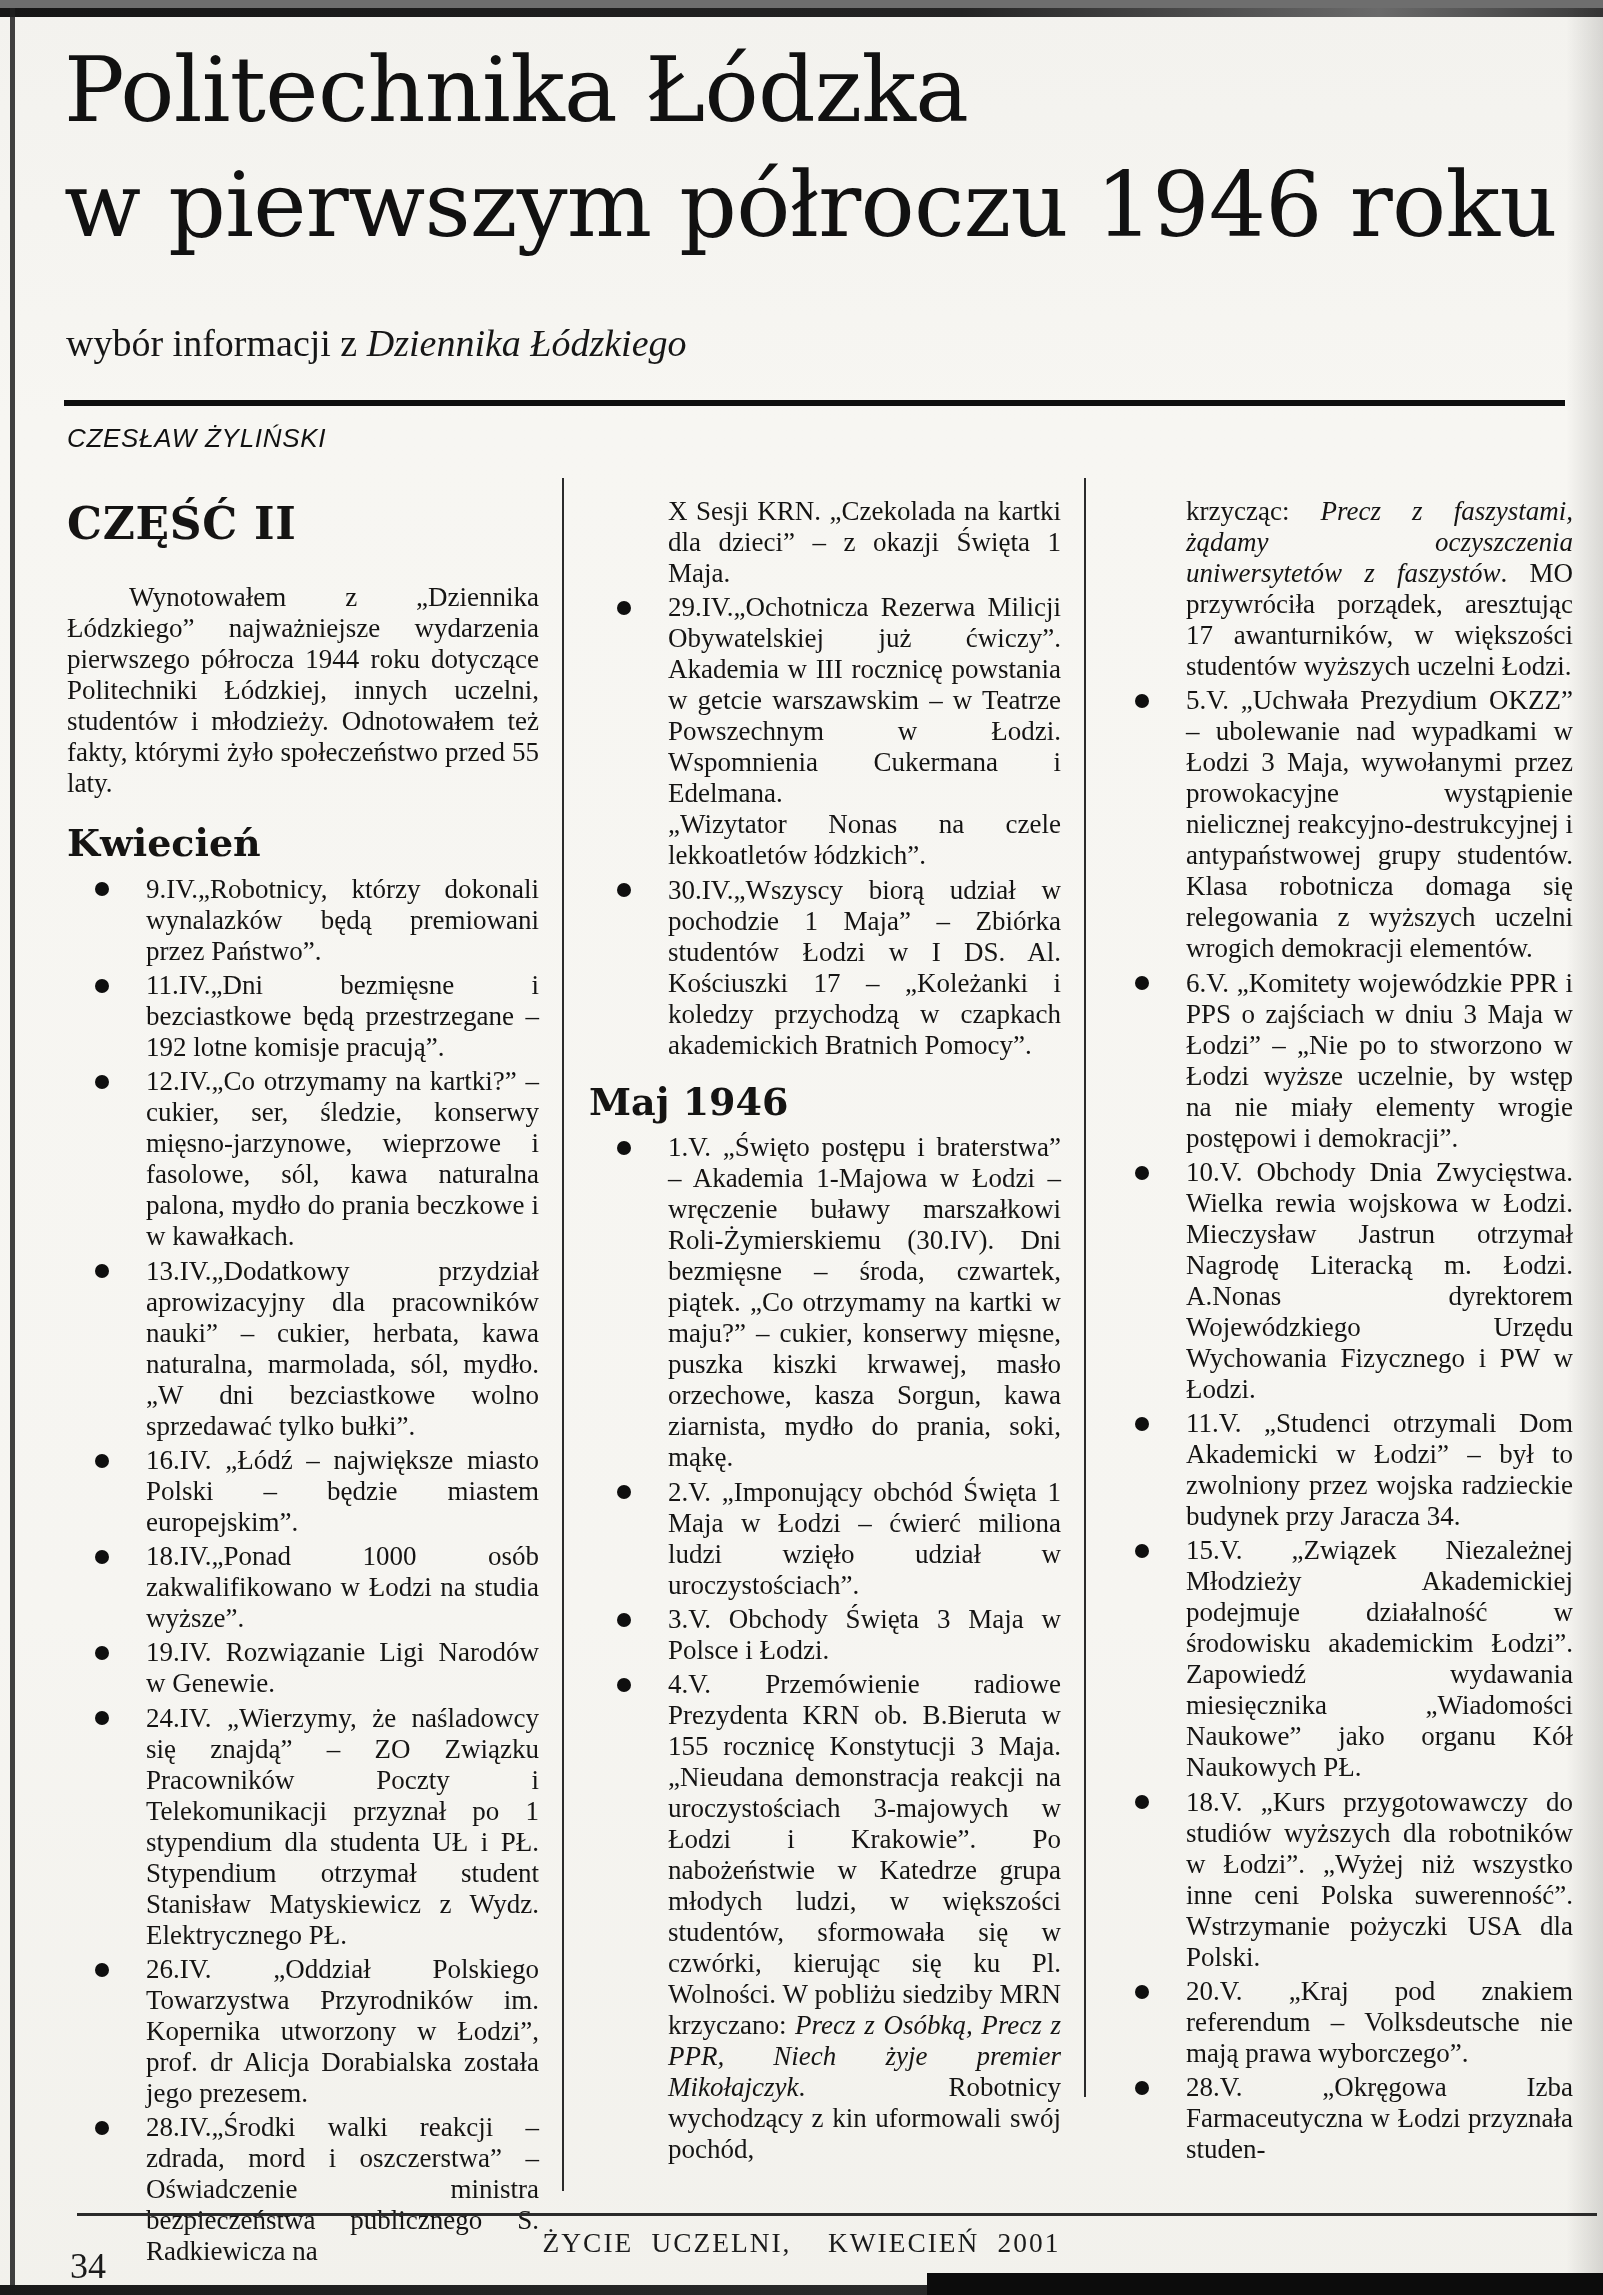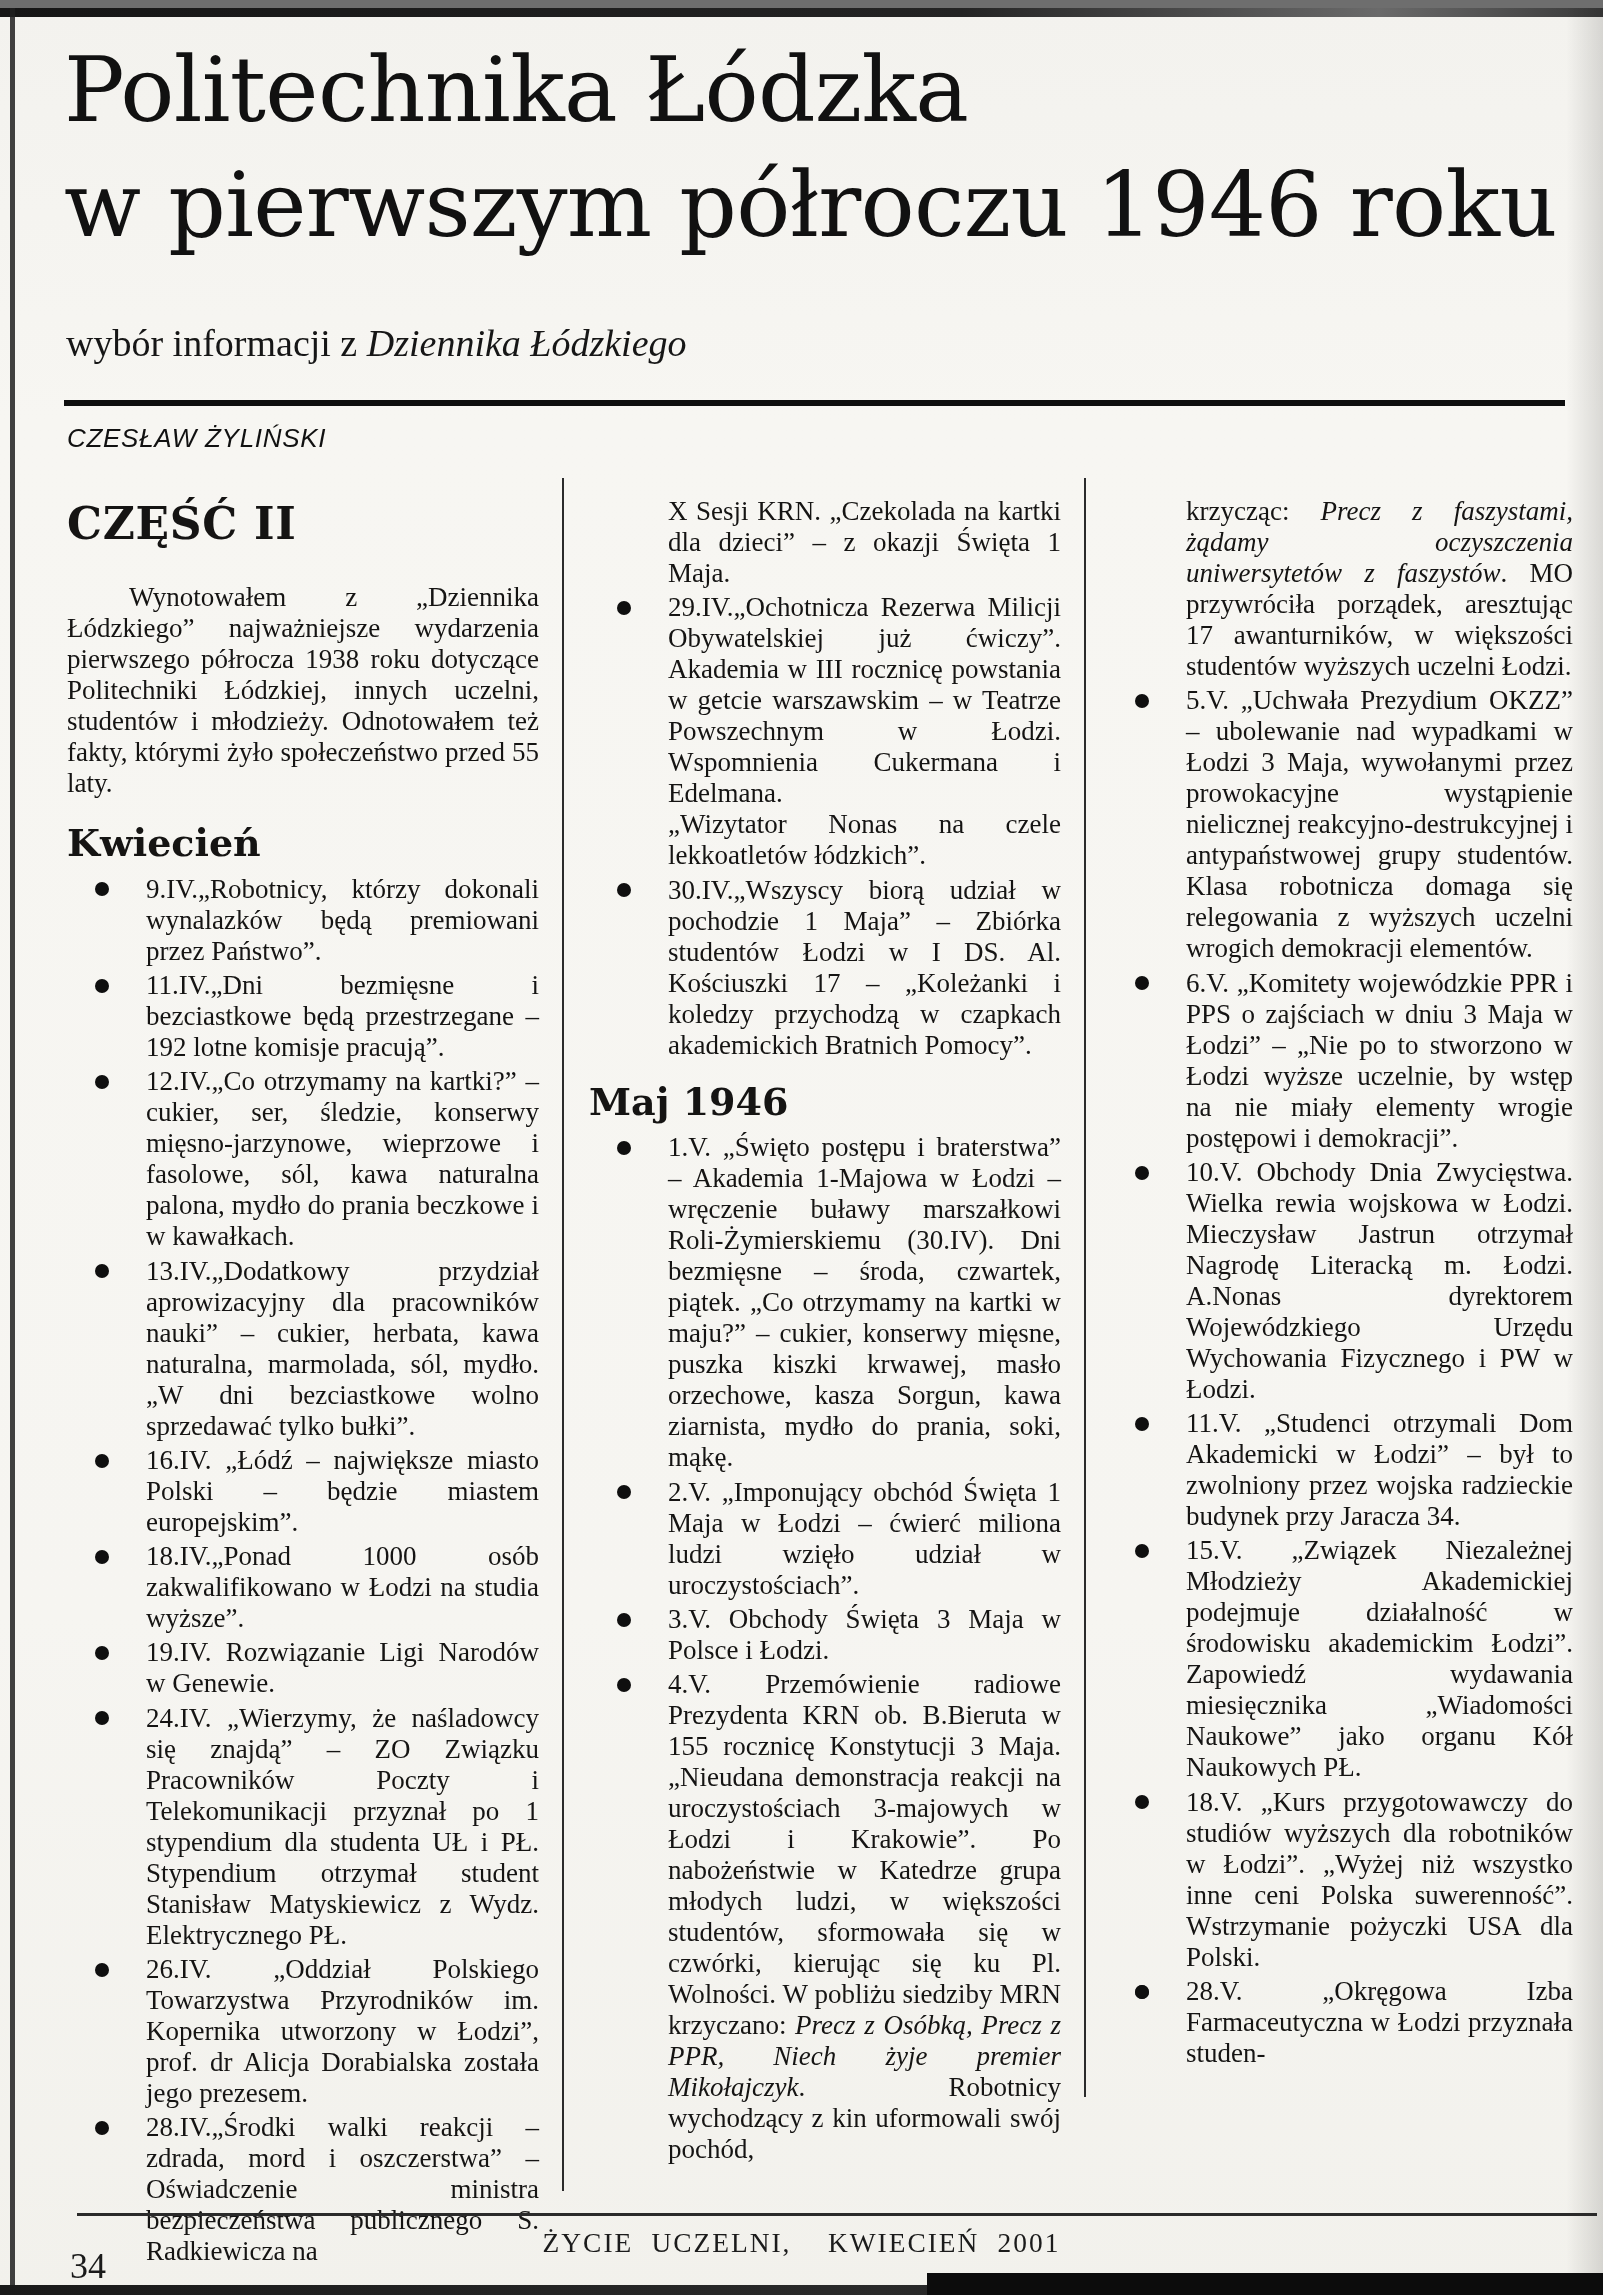--- a/index.html
+++ b/index.html
@@ -76,21 +76,21 @@
   </div>
   <div class="subtitle"><span>wybór informacji z </span><span class="src">Dziennika Łódzkiego</span></div>
   <div class="head-rule"></div>
   <div class="byline">CZESŁAW ŻYLIŃSKI</div>
 
   <div class="divider" id="div1"></div>
   <div class="divider" id="div2"></div>
 
   <div class="col" id="col1">
     <div class="part-heading">CZĘŚĆ II</div>
-    <p class="intro">Wynotowałem z „Dziennika Łódzkiego” najważniejsze wydarzenia pierwszego półrocza 1938 roku dotyczące Politechniki Łódzkiej, innych uczelni, studentów i młodzieży. Odnotowałem też fakty, którymi żyło społeczeństwo przed 55 laty.</p>
+    <p class="intro">Wynotowałem z „Dziennika Łódzkiego” najważniejsze wydarzenia pierwszego półrocza 1944 roku dotyczące Politechniki Łódzkiej, innych uczelni, studentów i młodzieży. Odnotowałem też fakty, którymi żyło społeczeństwo przed 55 laty.</p>
     <div class="month-heading">Kwiecień</div>
     <div>
         <div class="entry">
           <span class="bullet"></span>
           <div class="entry-body">
             <p><span>9.IV.„Robotnicy, którzy dokonali wynalazków będą premiowani przez Państwo”.</span></p>
           </div>
         </div>
         <div class="entry">
           <span class="bullet"></span>
@@ -235,20 +235,23 @@
           </div>
         </div>
         <div class="entry">
           <span class="bullet"></span>
           <div class="entry-body">
             <p><span>18.V. „Kurs przygotowawczy do studiów wyższych dla robotników w Łodzi”. „Wyżej niż wszystko inne ceni Polska suwerenność”. Wstrzymanie pożyczki USA dla Polski.</span></p>
           </div>
         </div>
         <div class="entry">
           <span class="bullet"></span>
+          <div class="entry-body">
+            <p><span>20.V. „Kraj pod znakiem referendum – Volksdeutsche nie mają prawa wyborczego”.</span></p>
+          </div>
         </div>
         <div class="entry">
           <span class="bullet"></span>
           <div class="entry-body">
             <p><span>28.V. „Okręgowa Izba Farmaceutyczna w Łodzi przyznała studen-</span></p>
           </div>
         </div>
       </div>
   </div>
 

